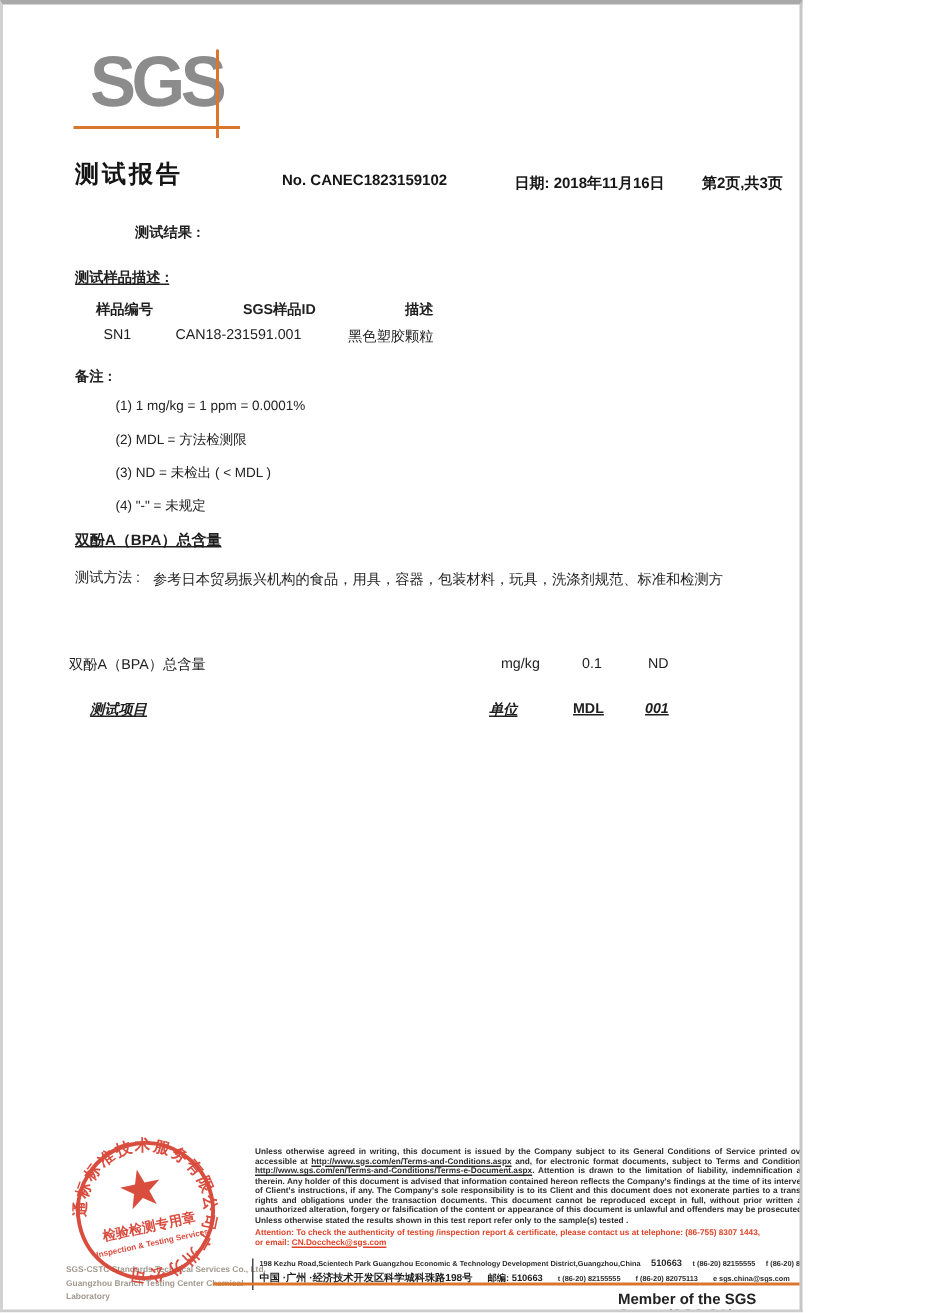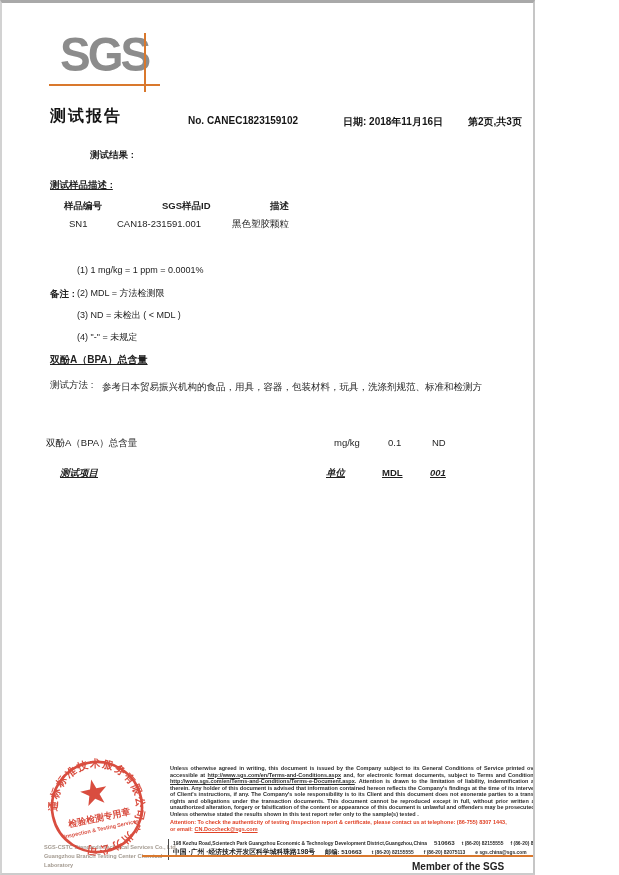--- a/index.html
+++ b/index.html
@@ -21,21 +21,21 @@
   .meta-date{left:341px;top:112px;}
   .meta-page{left:466px;top:112px;}
   .results-label{left:48px;top:146px;font-size:9.5px;font-weight:600;padding-left:40px;}
   .sample-title{left:48px;top:176px;font-size:9.5px;font-weight:700;text-decoration:underline;}
   
   .s-hdr{top:197px;font-size:9.5px;font-weight:700;}
   .s-h1{left:62px;} .s-h2{left:160px;} .s-h3{left:252px;margin-left:16px;}
   .s-dat{top:215px;font-size:9.5px;}
   .s-d1{left:67px;} .s-d2{left:115px;} .s-d3{left:205px;margin-left:25px;}
   
-  .remarks-label{left:48px;top:242px;font-size:9.5px;font-weight:600;margin-top:43px;}
+  .remarks-label{left:48px;top:242px;font-size:9.5px;font-weight:600;}
   .note{left:75px;font-size:9px;color:#222;}
   .n0{top:262px;} .n1{top:284px;} .n2{top:306px;} .n3{top:328px;}
   
   .bpa-title{left:48px;top:350px;font-size:10px;font-weight:700;text-decoration:underline;}
   .method-label{left:48px;top:376px;font-size:9.5px;}
   .method-text{left:100px;top:374px;width:450px;font-size:9.5px;line-height:19.5px;}
   .t-hdr{top:416px;font-size:9.5px;text-decoration:underline;margin-top:48px;}
   .t-item-h{left:58px;font-style:italic;font-weight:600;}
   .t-unit-h{left:324px;font-style:italic;font-weight:600;}
   .t-mdl-h{left:380px;font-weight:700;}

